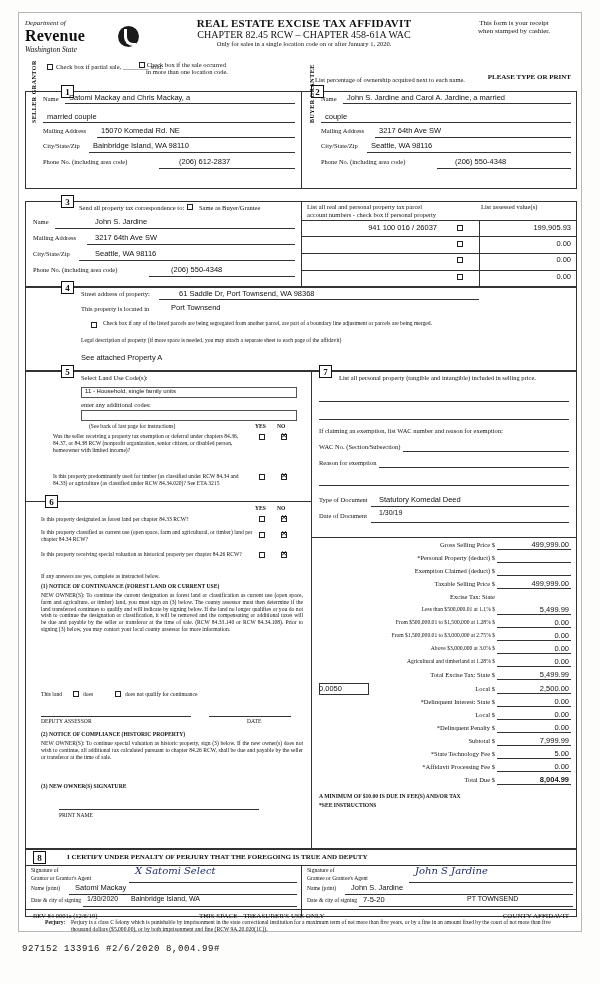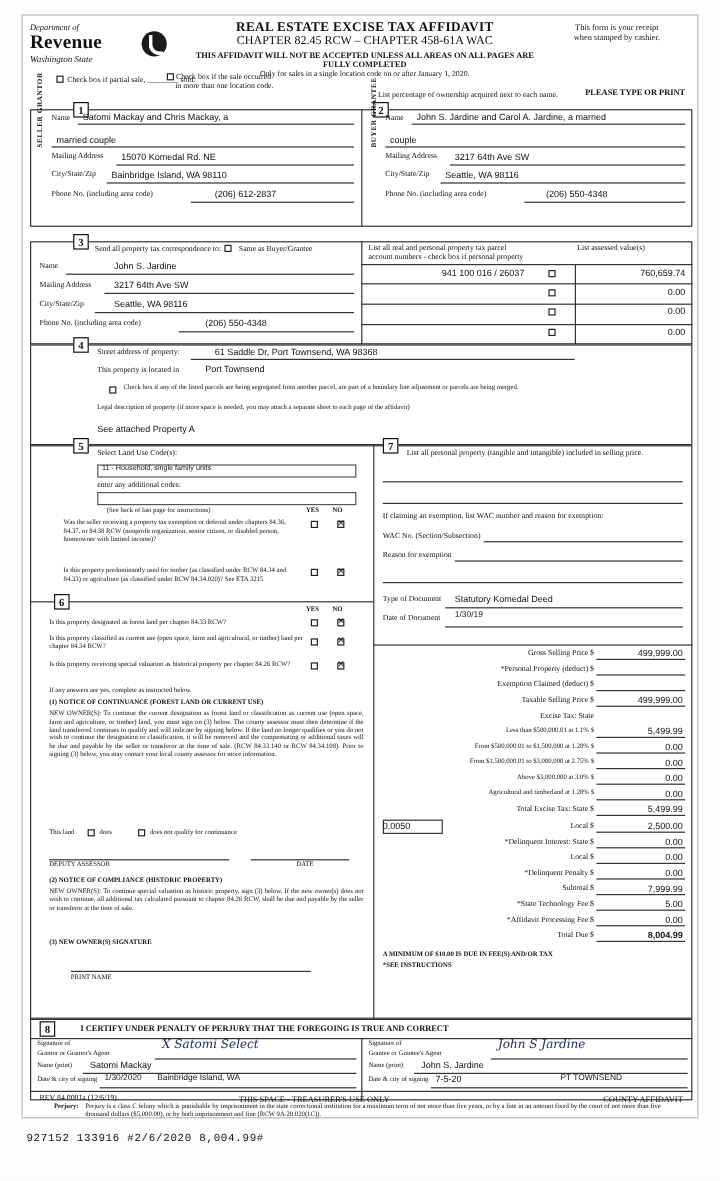--- a/index.html
+++ b/index.html
@@ -181,21 +181,20 @@
       <div class="logo">
         <div class="dept">Department of</div>
         <div class="rev">Revenue</div>
         <div class="state">Washington State</div>
         <div class="swirl"></div>
       </div>
 
       <div class="title-block">
         <div class="t1">REAL ESTATE EXCISE TAX AFFIDAVIT</div>
         <div class="t2">CHAPTER 82.45 RCW – CHAPTER 458-61A WAC</div>
-        <div class="t3">THIS AFFIDAVIT WILL NOT BE ACCEPTED UNLESS ALL AREAS ON ALL PAGES ARE FULLY COMPLETED</div>
         <div class="t4">Only for sales in a single location code on or after January 1, 2020.</div>
       </div>
 
       <div class="receipt">
         <div>This form is your receipt</div>
         <div>when stamped by cashier.</div>
       </div>
 
       <div class="type-print">PLEASE TYPE OR PRINT</div>
 
@@ -288,21 +287,21 @@
       <div class="hv" style="left:152px; top:64px;">(206) 550-4348</div>
 
       <div class="ftxt" style="left:288px; top:2px; width:170px;">List all real and personal property tax parcel</div>
       <div class="ftxt" style="left:288px; top:10px; width:180px;">account numbers - check box if personal property</div>
       <div class="ftxt center" style="left:462px; top:2px; width:94px;">List assessed value(s)</div>
       <div class="hline" style="left:282px; top:19px; width:276px;"></div>
       <div class="vline" style="left:460px; top:19px; height:67px;"></div>
 
       <div class="hv right" style="left:288px; top:22px; width:130px;">941 100 016 / 26037</div>
       <div style="position:absolute; left:438px; top:23px;"><span class="cb"></span></div>
-      <div class="hv right" style="left:466px; top:22px; width:86px;">760,659.74</div>
+      <div class="hv right" style="left:466px; top:22px; width:86px;">199,905.93</div>
 
       <div class="hline" style="left:282px; top:35px; width:276px;"></div>
       <div style="position:absolute; left:438px; top:39px;"><span class="cb"></span></div>
       <div class="hv right" style="left:466px; top:38px; width:86px;">0.00</div>
 
       <div class="hline" style="left:282px; top:52px; width:276px;"></div>
       <div style="position:absolute; left:438px; top:55px;"><span class="cb"></span></div>
       <div class="hv right" style="left:466px; top:54px; width:86px;">0.00</div>
 
       <div class="hline" style="left:282px; top:69px; width:276px;"></div>
@@ -487,21 +486,21 @@
       <div class="fieldline" style="left:478px; top:413px; width:74px;"></div>
       <div class="hv right bold" style="left:478px; top:404px; width:72px;">8,004.99</div>
 
       <div class="tiny bold center" style="position:absolute; left:300px; top:422px; width:252px;">A MINIMUM OF $10.00 IS DUE IN FEE(S) AND/OR TAX</div>
       <div class="tiny bold center" style="position:absolute; left:300px; top:431px; width:252px;">*SEE INSTRUCTIONS</div>
     </div>
 
     <div style="position:absolute; left:0; top:836px; width:564px; height:84px;">
       <div class="box" style="left:6px; top:0; width:552px; height:68px;"></div>
       <div class="num" style="position:absolute; left:14px; top:2px;">8</div>
-      <div class="bold" style="position:absolute; left:48px; top:4px; font-size:7px;">I CERTIFY UNDER PENALTY OF PERJURY THAT THE FOREGOING IS TRUE AND CORRECT</div>
+      <div class="bold" style="position:absolute; left:48px; top:4px; font-size:7px;">I CERTIFY UNDER PENALTY OF PERJURY THAT THE FOREGOING IS TRUE AND DEPUTY</div>
       <div class="hline" style="left:6px; top:16px; width:552px;"></div>
       <div class="vline" style="left:282px; top:16px; height:52px;"></div>
 
       <div class="tiny" style="position:absolute; left:12px; top:18px;">Signature of</div>
       <div class="tiny" style="position:absolute; left:12px; top:26px;">Grantor or Grantor's Agent</div>
       <div class="cursive" style="position:absolute; left:116px; top:16px;">X Satomi Select</div>
       <div class="hline" style="left:110px; top:33px; width:168px;"></div>
 
       <div class="tiny" style="position:absolute; left:12px; top:36px;">Name (print)</div>
       <div class="hand" style="position:absolute; left:56px; top:34px;">Satomi Mackay</div>

